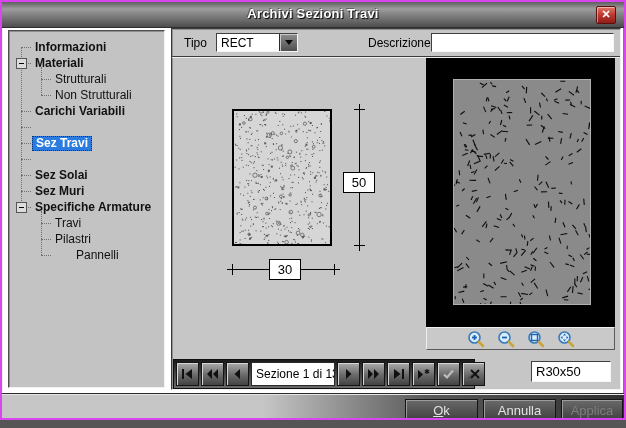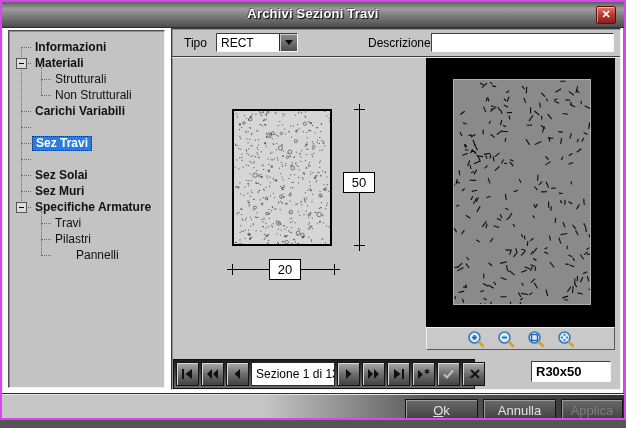--- a/index.html
+++ b/index.html
@@ -119,21 +119,21 @@
     background:linear-gradient(180deg,#ababab 0%,#6e6e6e 50%,#424242 100%);
     border:1px solid #141414;box-sizing:border-box;
     box-shadow:inset 1px 1px 0 #d6d6d6;
     display:flex;align-items:center;justify-content:center;cursor:default;
   }
   .nav-display{
     width:84px;height:24px;background:#fff;border:1px solid #2a2a2a;box-sizing:border-box;
     font-size:12px;line-height:22px;padding-left:4px;flex:0 0 auto;white-space:nowrap;overflow:hidden;
   }
   .codice-lbl{position:absolute;left:491px;top:364px;font-size:12px;margin-top:36px;}
-  .codice-field{position:absolute;left:529px;top:359px;width:80px;height:21px;font-size:13px;font-weight:bold;}
+  .codice-field{position:absolute;left:529px;top:359px;width:80px;height:21px;font-size:13px;}
   
   .bottombar{
     position:absolute;left:0;right:0;top:391px;height:31px;
     background:linear-gradient(90deg,#c6c6c6 0%,#c6c6c6 42%,#5a5a5a 68%,#303030 100%);
     border-top:1px solid #2a2a2a;box-shadow:inset 0 1px 0 #e6e6e6;
   }
   .dlg-btn{
     position:absolute;top:5px;height:24px;
     background:linear-gradient(180deg,#6a6a6a,#3c3c3c);
     border:1px solid #141414;box-sizing:border-box;
@@ -730,21 +730,21 @@
           <rect x="23.3" y="43.1" width="1" height="1" fill="#5a5a5a"></rect>
         </svg>
     </div>
     <div class="dim-line-v"></div>
     <div class="tick" style="left:182px;top:75px;"></div>
     <div class="tick" style="left:182px;top:211px;"></div>
     <div class="dim-box" style="left:171px;top:143px;">50</div>
     <div class="dim-line-h"></div>
     <div class="tick" style="left:55px;top:235px;"></div>
     <div class="tick" style="left:157px;top:235px;"></div>
-    <div class="dim-box" style="left:97px;top:230px;">20</div>
+    <div class="dim-box" style="left:97px;top:230px;">30</div>
 
     <div class="preview">
       <div class="preview-rect">
         <svg id="dash-texture" width="136" height="224">
             <line x1="108.6" y1="33.5" x2="114.1" y2="34.3" stroke="#0d0d0d" stroke-width="1.1"></line>
             <line x1="104.8" y1="113.1" x2="108.6" y2="113.5" stroke="#0d0d0d" stroke-width="1.1"></line>
             <line x1="80.3" y1="31.0" x2="85.5" y2="35.1" stroke="#0d0d0d" stroke-width="1.1"></line>
             <line x1="29.5" y1="26.6" x2="31.8" y2="32.1" stroke="#0d0d0d" stroke-width="1.1"></line>
             <line x1="29.5" y1="218.3" x2="32.7" y2="219.9" stroke="#0d0d0d" stroke-width="1.1"></line>
             <line x1="71.7" y1="170.4" x2="67.2" y2="175.6" stroke="#0d0d0d" stroke-width="1.1"></line>

